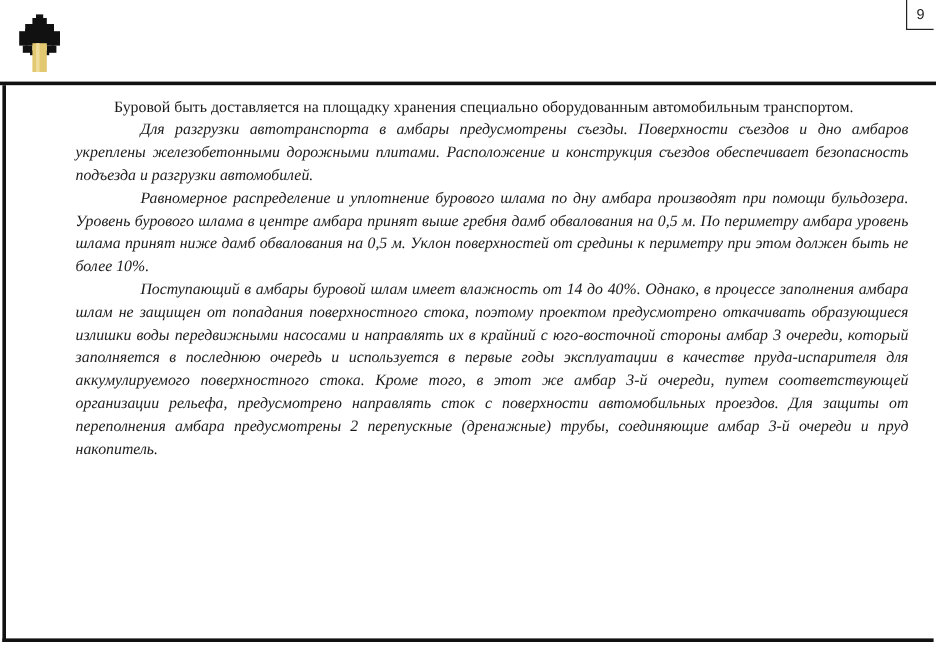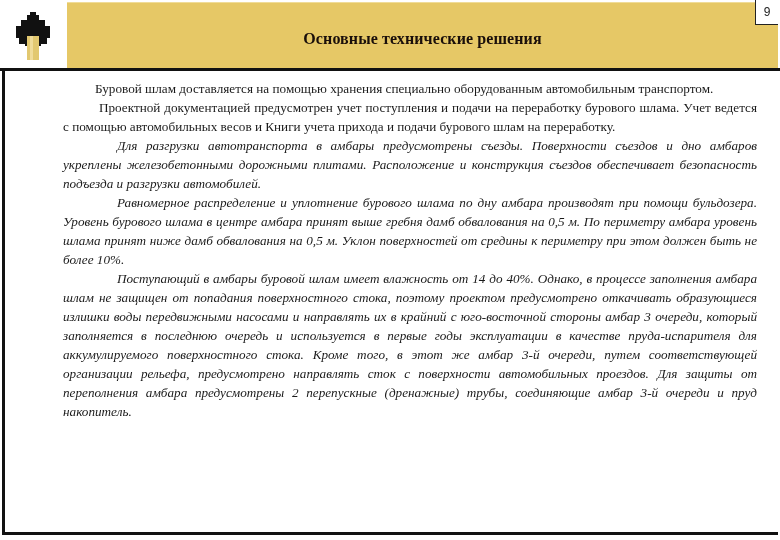--- a/index.html
+++ b/index.html
@@ -63,30 +63,26 @@
       <rect x="31" y="16" width="7" height="12" fill="#111"></rect>
       <rect x="9" y="14" width="24" height="14" fill="#111"></rect>
       <rect x="7" y="28" width="8" height="6" fill="#111"></rect>
       <rect x="27" y="28" width="8" height="6" fill="#111"></rect>
       <rect x="13" y="32" width="16" height="4" fill="#111"></rect>
       <rect x="15" y="26" width="12" height="24" fill="#e2c870"></rect>
       <rect x="18" y="26" width="3" height="24" fill="#f0dc9a"></rect>
     </svg>
   </div>
 
-  <div class="header-band">
-    <div class="header-title">Основные технические решения</div>
-  </div>
 
   <div class="page-number">9</div>
 
   <div class="header-rule"></div>
 
   <div class="body-frame"></div>
 
   <div class="content">
-    <p class="indent-1">Буровой шлам доставляется на помощью хранения специально оборудованным автомобильным транспортом.</p>
-    <p class="indent-2">Проектной документацией предусмотрен учет поступления и подачи на переработку бурового шлама. Учет ведется с помощью автомобильных весов и Книги учета прихода и подачи бурового шлам на переработку.</p>
+    <p class="indent-1">Буровой быть доставляется на площадку хранения специально оборудованным автомобильным транспортом.</p>
     <p class="indent-3">Для разгрузки автотранспорта в амбары предусмотрены съезды. Поверхности съездов и дно амбаров укреплены железобетонными дорожными плитами. Расположение и конструкция съездов обеспечивает безопасность подъезда и разгрузки автомобилей.</p>
     <p class="indent-3">Равномерное распределение и уплотнение бурового шлама по дну амбара производят при помощи  бульдозера. Уровень бурового шлама в центре амбара принят выше гребня дамб обвалования на 0,5 м. По периметру амбара уровень шлама принят ниже дамб обвалования на 0,5 м. Уклон поверхностей от средины к периметру при этом должен быть не более 10%.</p>
     <p class="indent-3">Поступающий в амбары буровой шлам имеет влажность от 14 до 40%. Однако, в процессе заполнения амбара шлам не защищен от попадания поверхностного стока, поэтому проектом предусмотрено откачивать образующиеся излишки воды передвижными насосами и направлять их в крайний с юго-восточной стороны амбар 3 очереди, который заполняется в последнюю очередь и используется в первые годы эксплуатации в качестве пруда-испарителя для аккумулируемого поверхностного стока. Кроме того, в этот же амбар 3-й очереди, путем соответствующей организации рельефа,  предусмотрено направлять сток с поверхности автомобильных проездов. Для защиты от переполнения амбара предусмотрены 2 перепускные (дренажные) трубы, соединяющие амбар 3-й очереди и пруд накопитель.</p>
   </div>
 </div>
 
 </body></html>

